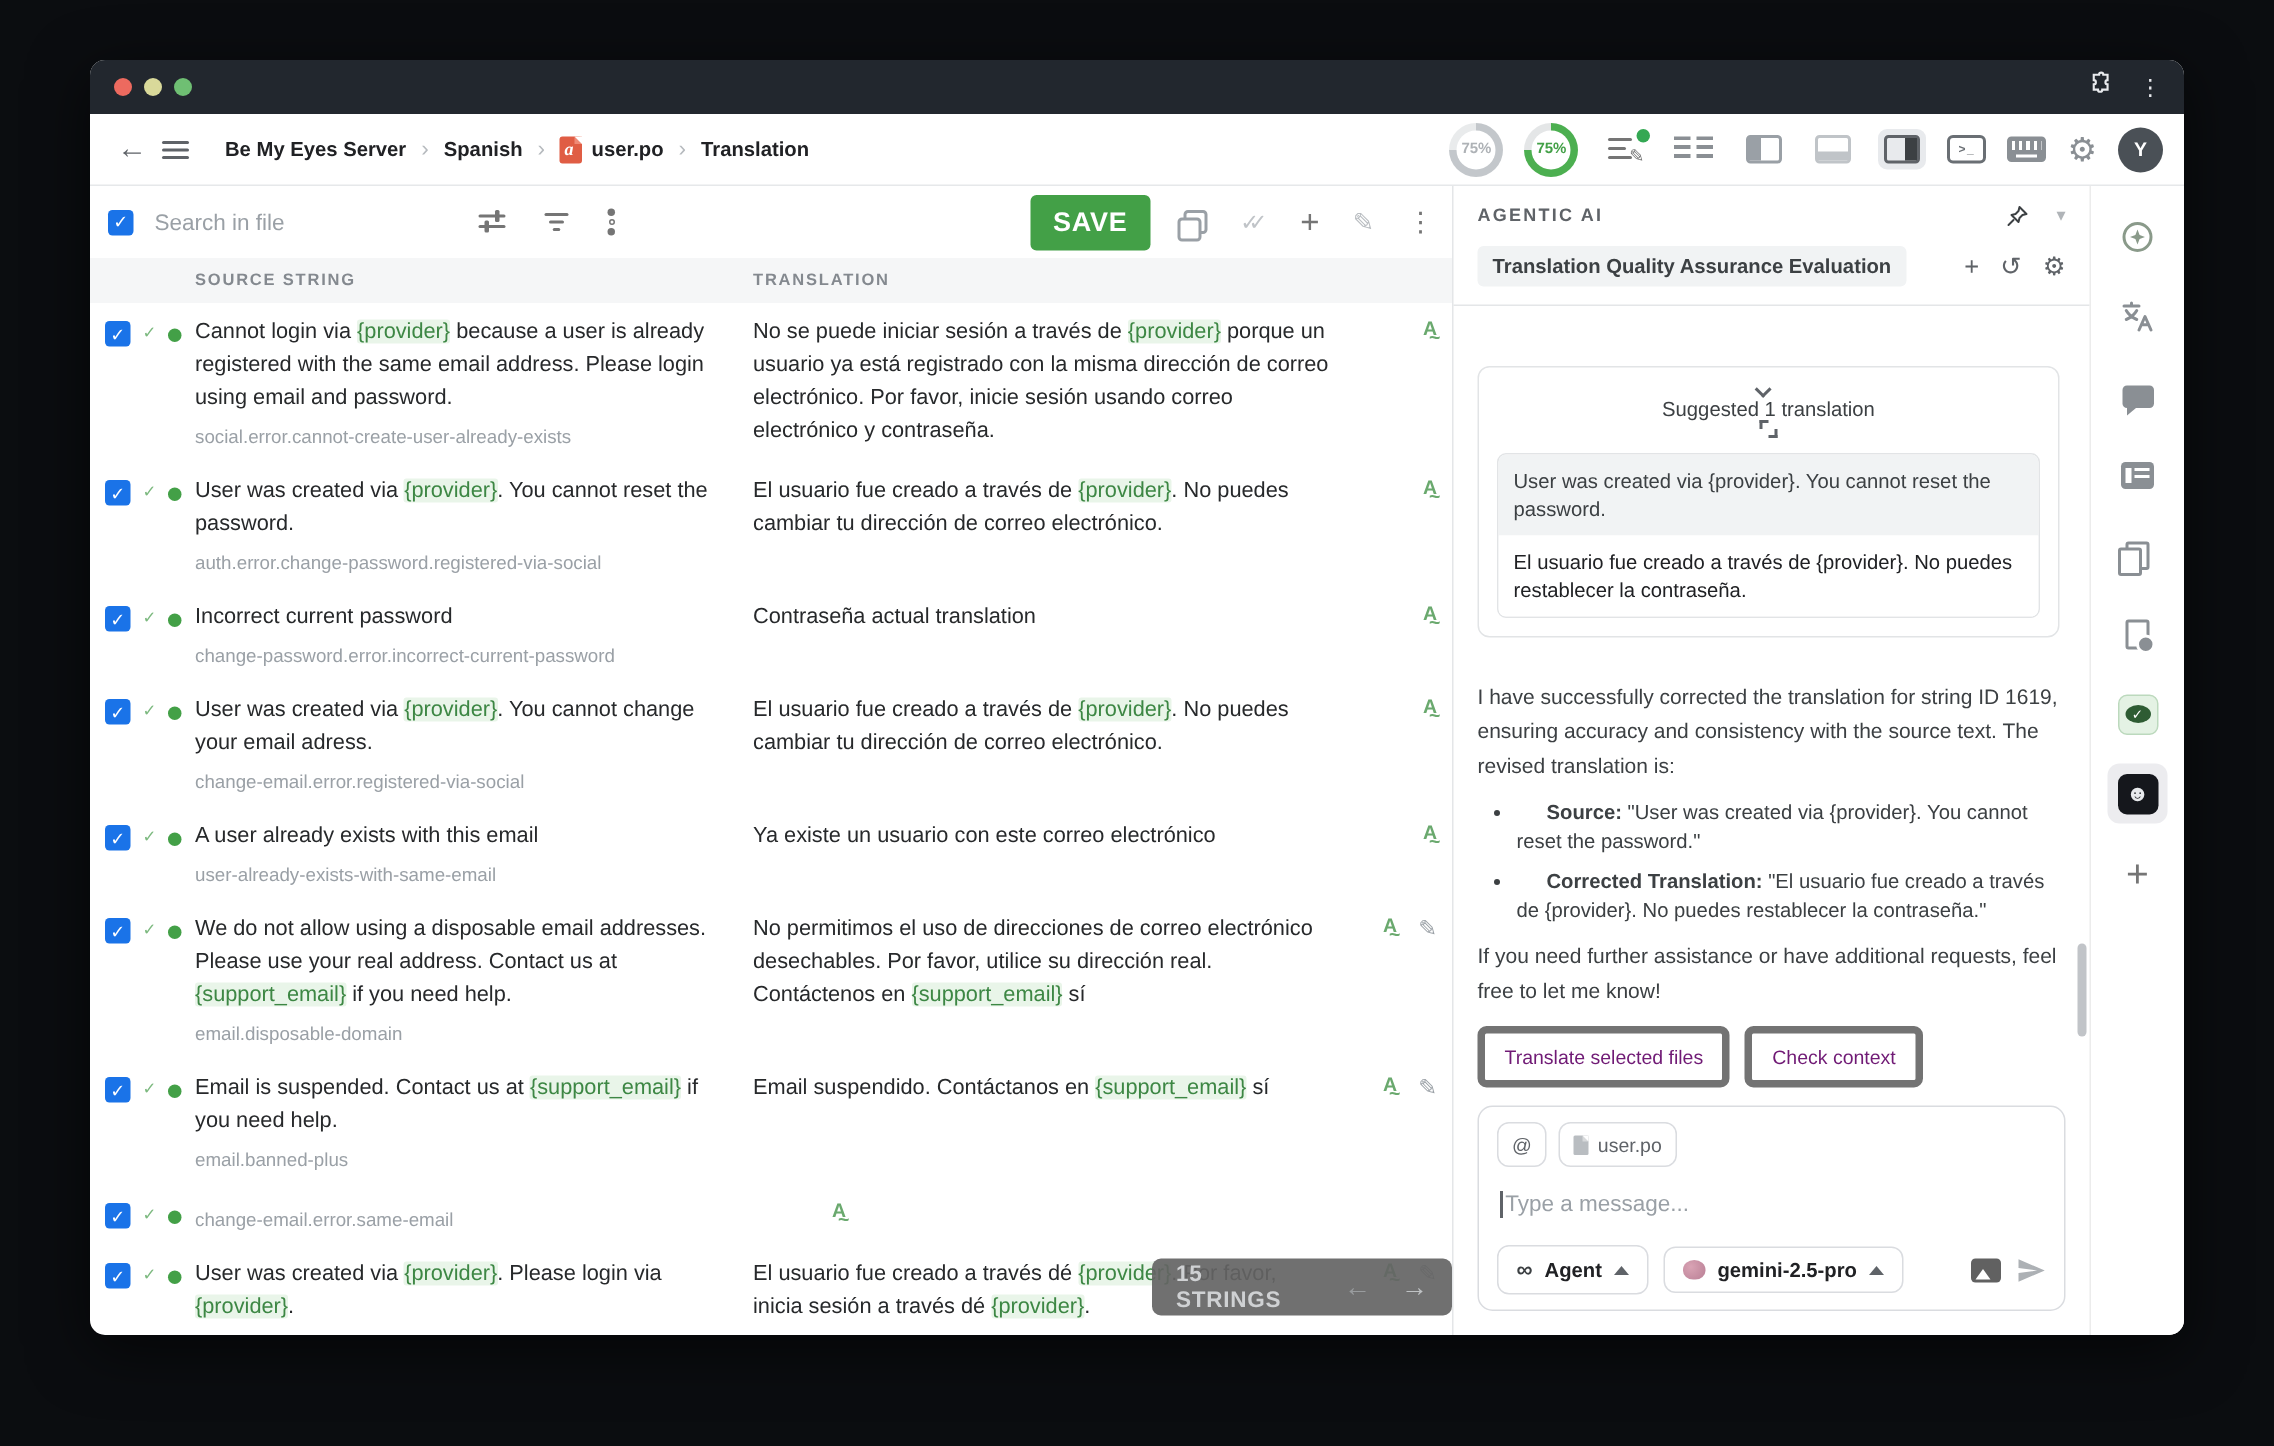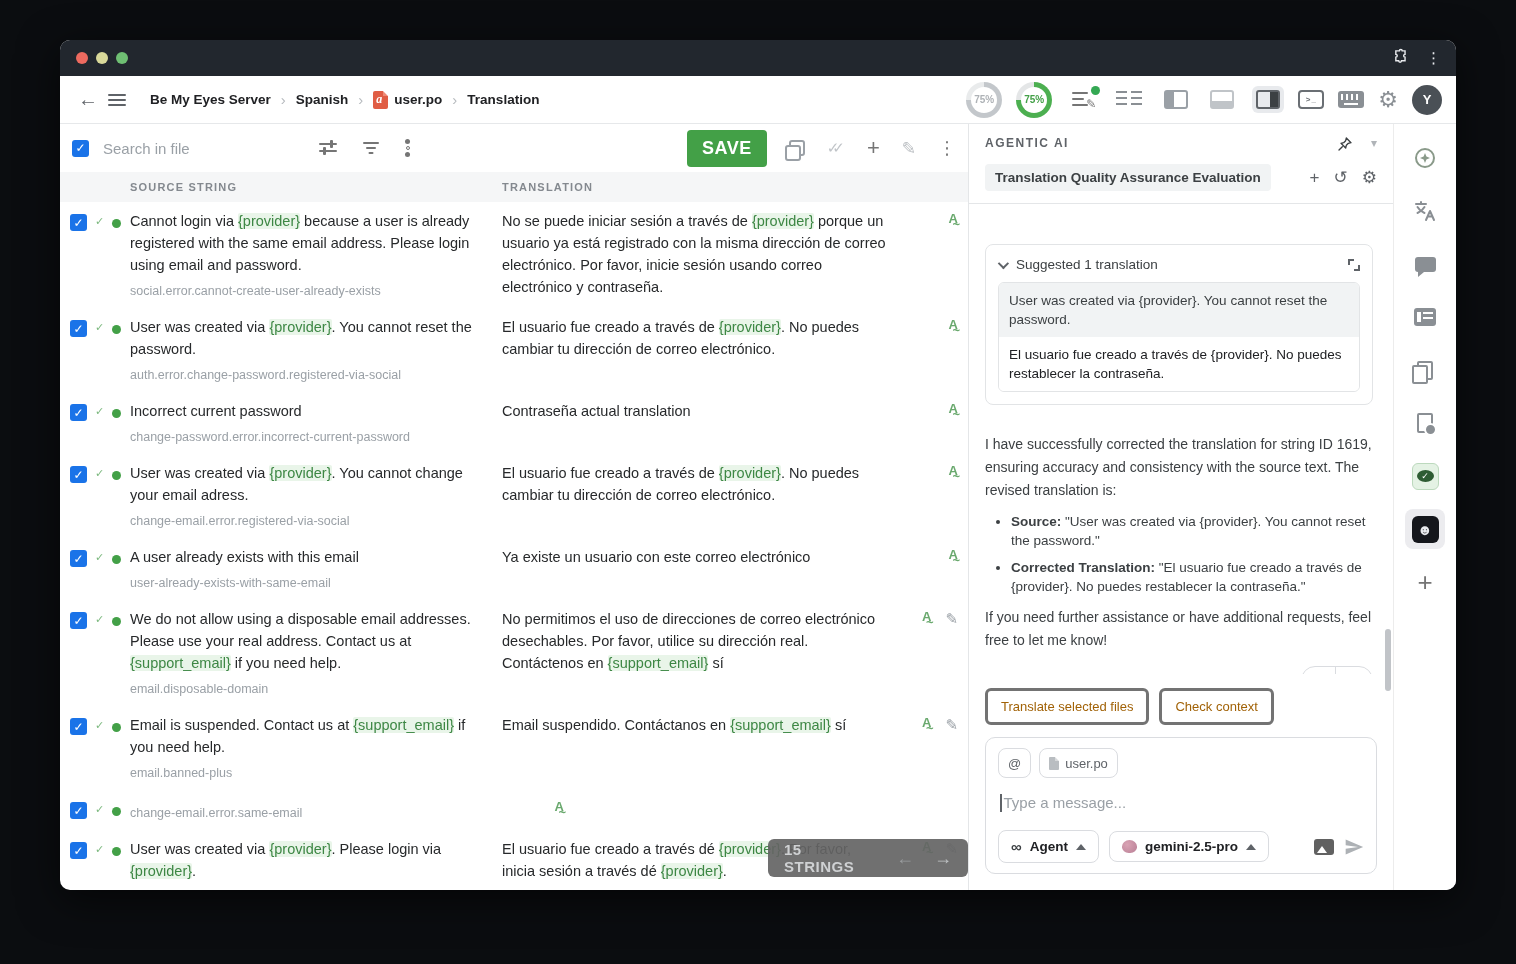--- a/index.html
+++ b/index.html
@@ -125,46 +125,46 @@
   .pin { cursor:pointer; display:flex; }
   .pchev { color:#b0b4b8; font-size:12px; margin-left:18px; cursor:pointer; }
   .prow2 { display:flex; align-items:center; margin:12px 0 12px 0; }
   .tabpill { background:#f1f3f4; border-radius:4px; padding:6px 10px; font-size:13.5px; font-weight:bold; color:#3c4043; cursor:pointer; }
   .prow2 .sp { flex:1; }
   .pico { color:#5f6368; cursor:pointer; margin-left:14px; font-size:17px; }
   .pdivider { border-bottom:1px solid #e4e6e8; flex:none; }
 
   .pscroll { flex:1; overflow:hidden; padding:40px 20px 0 16px; position:relative; }
   .sugcard { border:1px solid #e2e4e6; border-radius:8px; padding:12px; }
-  .sughdr { display:flex; align-items:center; font-size:13.5px; color:#3c4043; }
+  .sughdr { display:flex; align-items:center; font-size:13.5px; color:#3c4043;flex-direction:column; }
   .chev-down { width:8px; height:8px; border-right:2px solid #5f6368; border-bottom:2px solid #5f6368; transform:rotate(45deg) translateY(-2px); margin-right:10px; cursor:pointer; }
   .sughdr .sp { flex:1; }
   .expand { width:12px; height:12px; position:relative; cursor:pointer; }
   .expand::before,.expand::after { content:""; position:absolute; width:4px; height:4px; border:2px solid #5f6368; }
   .expand::before { left:0; top:0; border-right:none; border-bottom:none; }
   .expand::after { right:0; bottom:0; border-left:none; border-top:none; }
   .sugbox { border:1px solid #e2e4e6; border-radius:6px; margin-top:10px; overflow:hidden; }
   .sugsrc { background:#f1f3f4; padding:8px 10px; font-size:13.5px; color:#3c4043; line-height:19px; }
   .sugtr { background:#fff; padding:8px 10px; font-size:13.5px; color:#202124; line-height:19px; }
 
   .aimsg { margin-top:28px; font-size:14px; color:#3c4043; }
   .aimsg p { line-height:23px; }
   .aimsg ul { margin:10px 0 10px 26px; }
   .aimsg li { line-height:19px; margin-bottom:8px; font-size:13.5px; }
-  .aimsg b { font-weight:bold; }
+  .aimsg b { font-weight:bold;margin-left:20px; }
   .msgactions { display:flex; justify-content:flex-end; margin-top:14px; }
   .pillgroup { display:flex; border:1px solid #dadce0; border-radius:16px; overflow:hidden; }
   .pillbtn { padding:5px 12px; color:#5f6368; cursor:pointer; display:flex; align-items:center; }
   .pillbtn + .pillbtn { border-left:1px solid #dadce0; }
   .copyic { width:9px; height:11px; border:1.5px solid #5f6368; border-radius:2px; position:relative; }
   .copyic::before { content:""; position:absolute; left:-5px; top:2px; width:8px; height:10px; border:1.5px solid #5f6368; border-radius:2px; background:#fff; }
   .refreshic { font-size:14px; }
 
   .pactions { flex:none; padding:14px 16px 12px 16px; display:flex; gap:10px; }
-  .outbtn { border:3px solid #737373; background:#fff; border-radius:6px; padding:8px 13px; font-size:13px; color:#a16207; cursor:pointer; font-family:inherit; }
+  .outbtn { border:5px solid #737373; background:#fff; border-radius:6px; padding:8px 13px; font-size:13px; color:#701a75; cursor:pointer; font-family:inherit; }
 
   .chatbox { flex:none; margin:0 16px 16px 16px; border:1px solid #dadce0; border-radius:10px; padding:10px 12px; }
   .chiprow { display:flex; gap:8px; }
   .chip { border:1px solid #dadce0; border-radius:8px; height:30px; display:flex; align-items:center; padding:0 9px; font-size:13px; color:#5f6368; cursor:pointer; gap:6px; }
   .chipfileic { width:10px; height:13px; background:#b9bdc1; border-radius:1px; position:relative; }
   .chipfileic::after { content:""; position:absolute; right:0; top:0; border-style:solid; border-width:0 4px 4px 0; border-color:#fff #fff #d7d9db #d7d9db; }
   .typerow { display:flex; margin:16px 2px 18px 2px; }
   .caret { width:1.5px; height:18px; background:#5f6368; margin-right:2px; }
   .typeph { color:#9aa0a6; font-size:15px; cursor:text; }
   .chatbottom { display:flex; align-items:center; gap:10px; }

